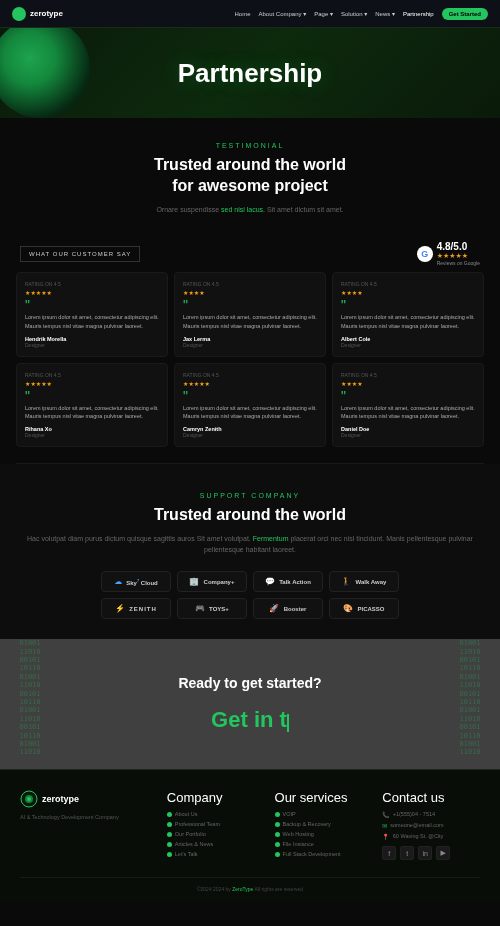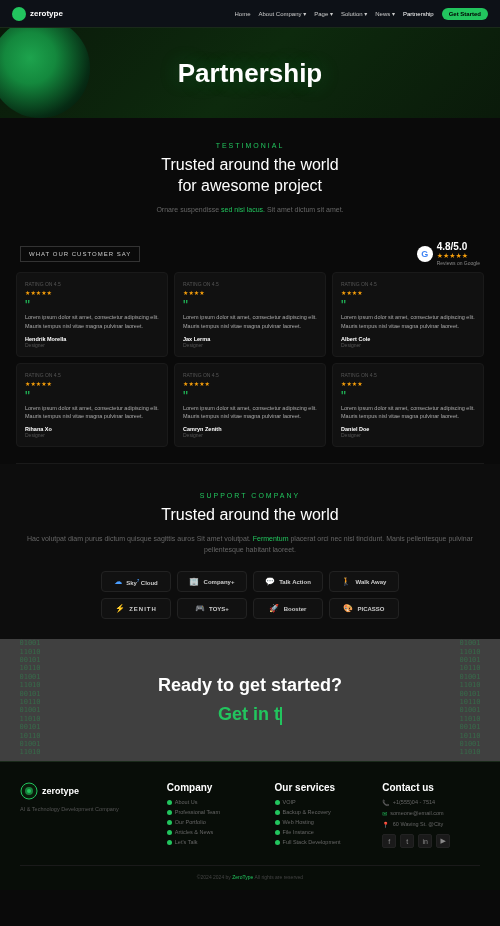--- a/index.html
+++ b/index.html
@@ -100,21 +100,21 @@
     }
     .section-tag {
       color: #22c55e;
       font-size: 7px;
       letter-spacing: 2px;
       text-transform: uppercase;
       margin-bottom: 6px;
     }
     .section-title {
       font-size: 16px;
-      font-weight: normal;
+      font-weight: bold;
       color: #fff;
       line-height: 1.3;
       margin-bottom: 8px;
     }
     .section-desc {
       font-size: 7px;
       color: #666;
       line-height: 1.5;
     }
     .section-desc span {
@@ -264,28 +264,28 @@
       opacity: 0.3;
       font-family: monospace;
       font-size: 7px;
       color: #22c55e;
       overflow: hidden;
       line-height: 1.2;
     }
     .cta-matrix-left { left: 0; }
     .cta-matrix-right { right: 0; }
     .cta-title {
-      font-size: 18px;
-      font-weight: bold;
-      color: #fff;
-      margin-bottom: 8px;
+      font-size: 14px;
+      font-weight: bold;
+      color: #fff;
+      margin-bottom: 16px;
     }
     .cta-highlight {
       color: #22c55e;
-      font-size: 18px;
+      font-size: 22px;
       font-weight: bold;
     }
     .cta-cursor {
       display: inline-block;
       width: 2px;
       height: 18px;
       background: #22c55e;
       vertical-align: middle;
       animation: blink 1s infinite;
     }
@@ -320,22 +320,22 @@
     .footer-logo-text {
       font-size: 9px;
       font-weight: bold;
       color: #fff;
     }
     .footer-tagline {
       font-size: 5.5px;
       color: #555;
     }
     .footer-col-title {
-      font-size: 10px;
-      font-weight: bold;
+      font-size: 13px;
+      font-weight: normal;
       color: #fff;
       margin-bottom: 6px;
     }
     .footer-link {
       display: flex;
       align-items: center;
       gap: 3px;
       font-size: 5.5px;
       color: #666;
       margin-bottom: 4px;

